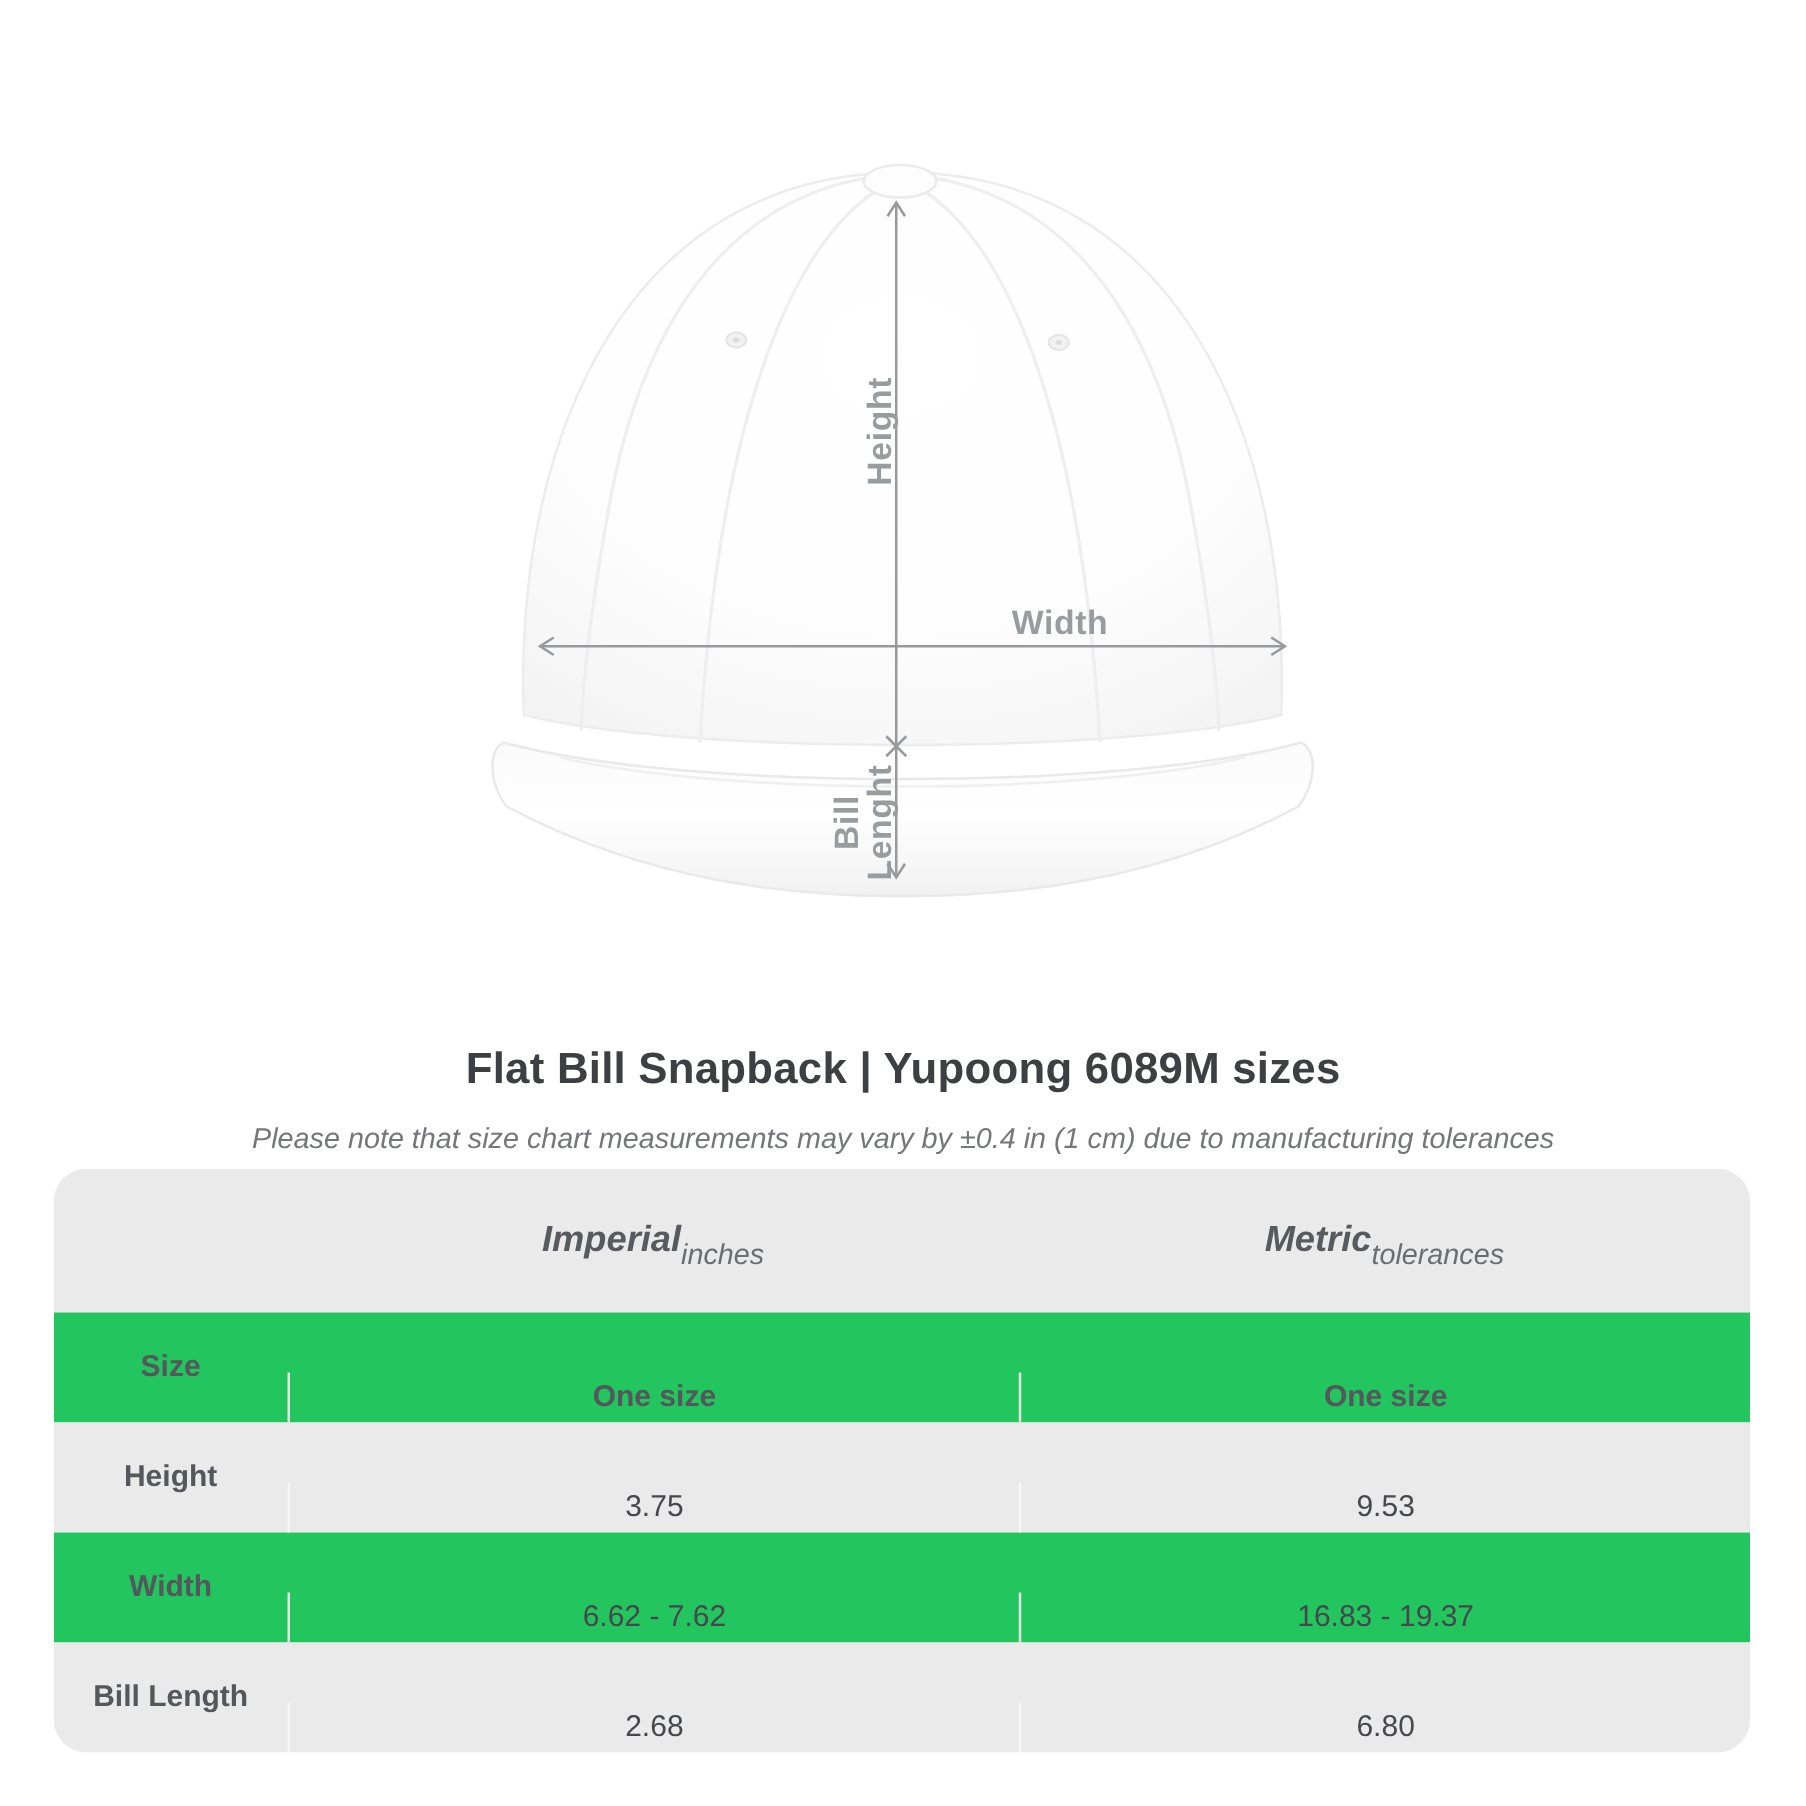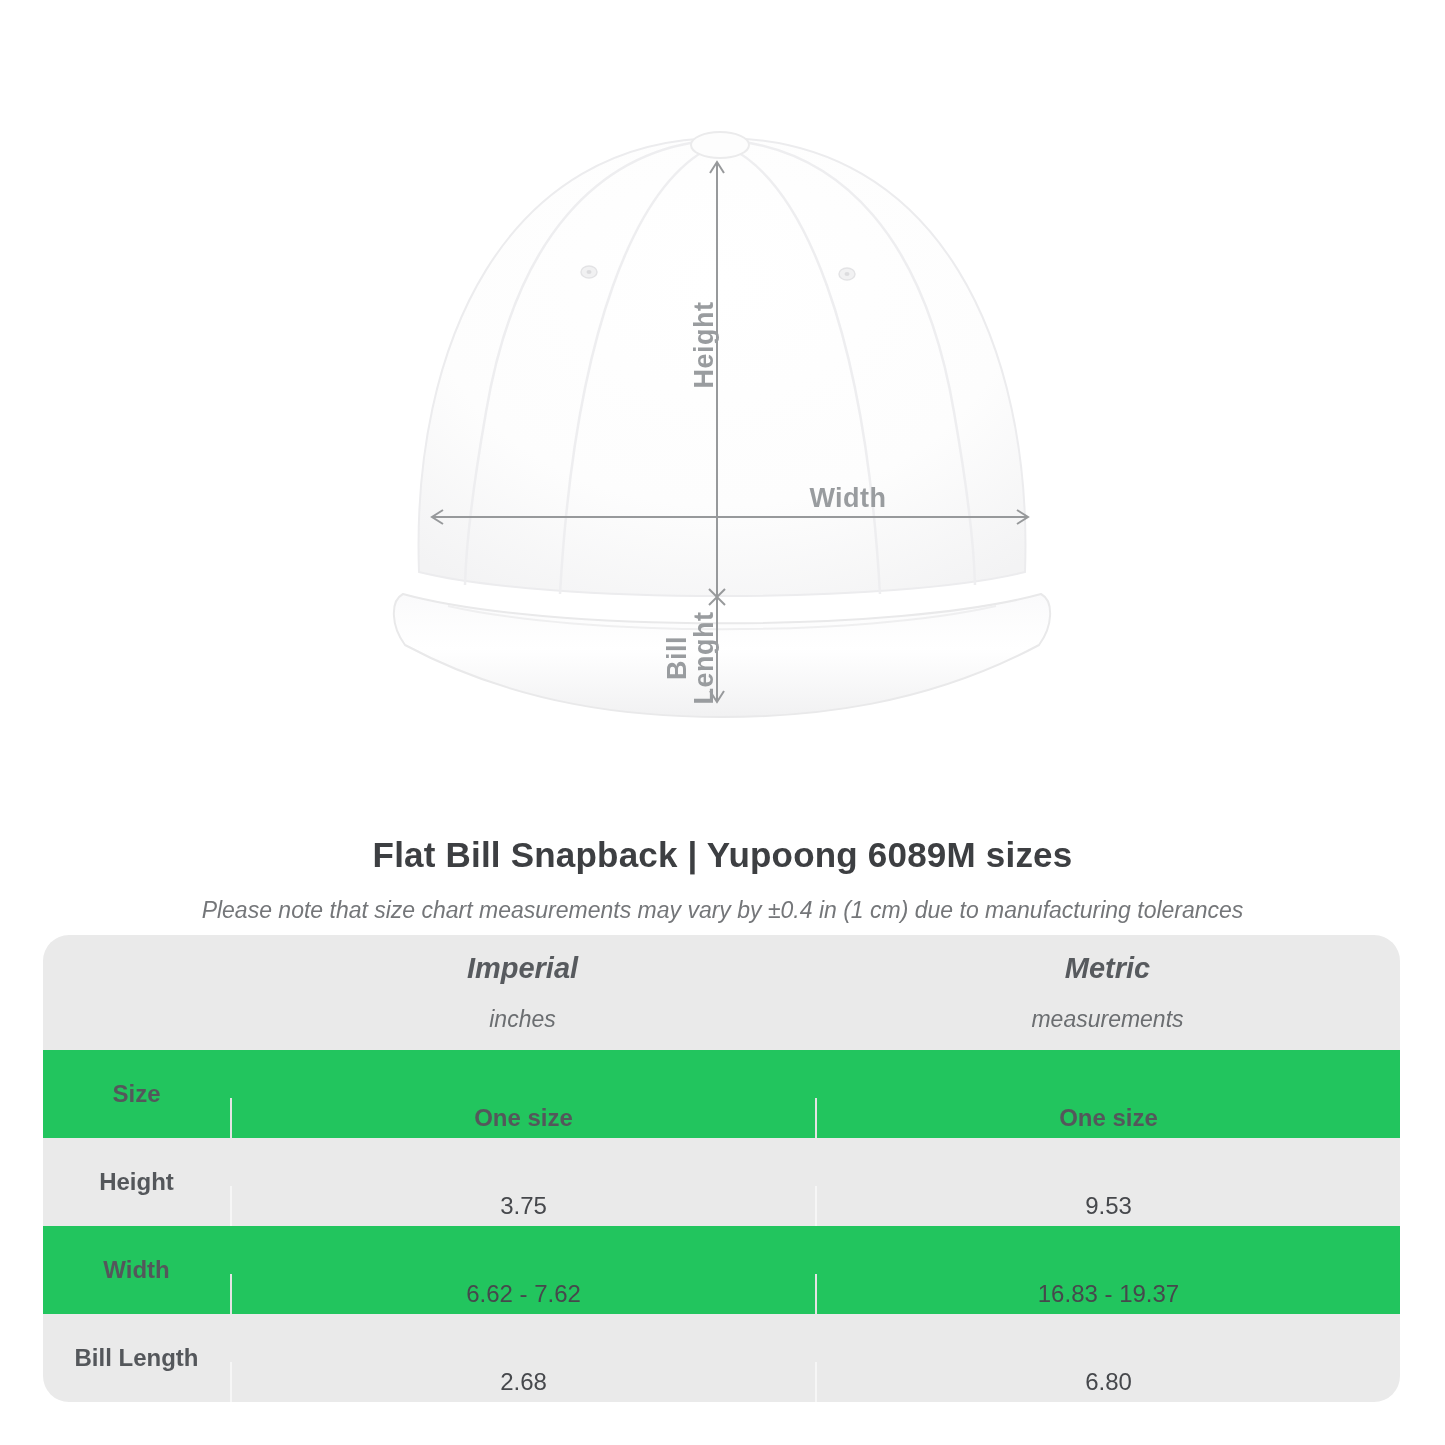--- a/index.html
+++ b/index.html
@@ -59,21 +59,21 @@
   .tbody-row { height: 88px; background: #22c55e; }
   .tbody-row.alt { background: #eaeaea; }
   .cell {
     display: flex;
     align-items: center;
     justify-content: center;
     text-align: center;
   }
   .tbody-row .cell + .cell { border-left: 2px solid #e4e4e4; }
   .tbody-row.alt .cell + .cell { border-left-color: #f6f6f6; }
-  .colhead { flex-direction: column; }
+  .colhead { }
   .colhead .h {
     font-size: 29px;
     font-weight: bold;
     font-style: italic;
     color: #575a5e;
   }
   .colhead .s {
     margin-top: 21px;
     font-size: 23px;
     font-style: italic;
@@ -171,21 +171,21 @@
 <div class="size-table">
 
   <div class="trow thead">
     <div class="cell"></div>
     <div class="cell colhead">
       <div class="h">Imperial</div>
       <div class="s">inches</div>
     </div>
     <div class="cell colhead">
       <div class="h">Metric</div>
-      <div class="s">measurements</div>
+      <div class="s">tolerances</div>
     </div>
   </div>
 
   <div class="trow tbody-row">
     <div class="cell rowlabel">Size</div>
     <div class="cell value bold">One size</div>
     <div class="cell value bold">One size</div>
   </div>
 
   <div class="trow tbody-row alt">

